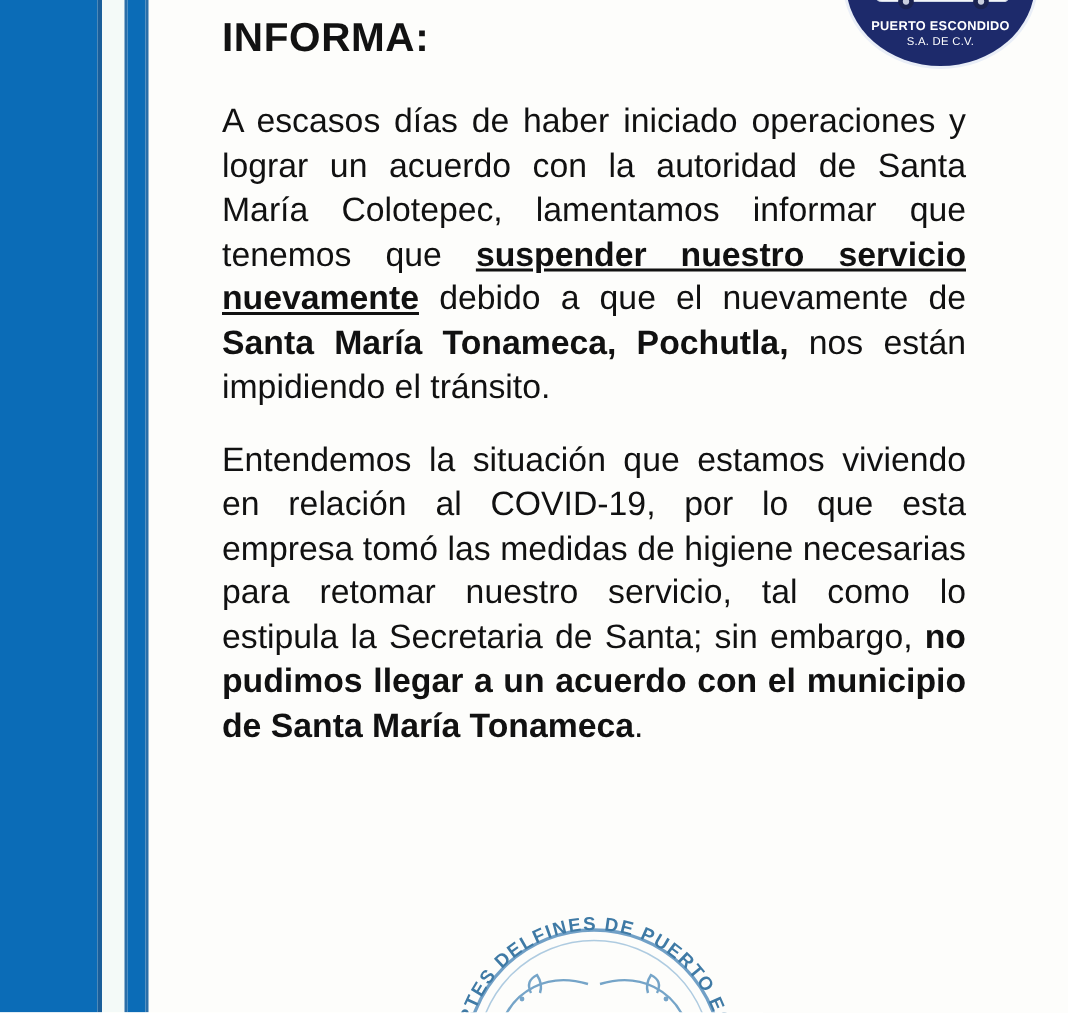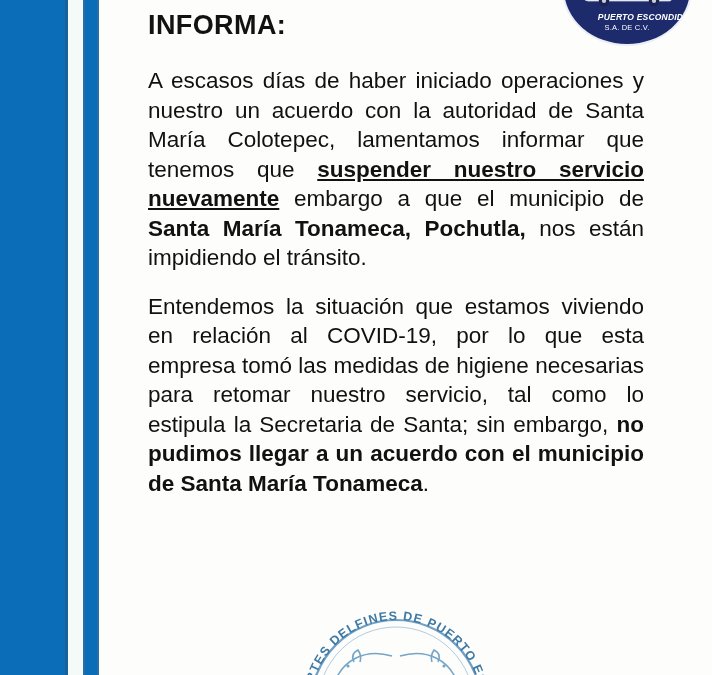--- a/index.html
+++ b/index.html
@@ -105,27 +105,26 @@
     left: 16px;
     top: 44px;
     width: 94px;
     height: 30px;
   }
   .logo-line1 {
     position: absolute;
     left: 0;
     top: 78px;
     width: 126px;
-    text-align: right;
+    text-align: center;
     color: #ffffff;
     font-size: 8.5px;
     font-weight: bold;
     letter-spacing: 0.2px;
     white-space: nowrap;
-    font-style: italic;
   }
   .logo-line2 {
     position: absolute;
     left: 0;
     top: 89px;
     width: 126px;
     text-align: center;
     color: #ffffff;
     font-size: 7.5px;
     font-weight: normal;
@@ -197,21 +196,21 @@
       <circle cx="74" cy="23" r="5.2" fill="#1b2350"></circle>
       <circle cx="74" cy="23" r="2.1" fill="#c9cede"></circle>
     </svg>
     <div class="logo-line1">PUERTO ESCONDIDO</div>
     <div class="logo-line2">S.A. DE C.V.</div>
   </div>
 
   <div class="body-col">
 
     <p class="para tight">
-      <span>A escasos días de haber iniciado operaciones y nuestro un acuerdo con la autoridad de Santa María Colotepec, lamentamos informar que tenemos que </span><u class="strong">suspender nuestro servicio nuevamente</u><span> embargo a que el municipio de </span><b>Santa María Tonameca, Pochutla,</b><span> nos están impidiendo el tránsito.</span>
+      <span>A escasos días de haber iniciado operaciones y lograr un acuerdo con la autoridad de Santa María Colotepec, lamentamos informar que tenemos que </span><u class="strong">suspender nuestro servicio nuevamente</u><span> debido a que el nuevamente de </span><b>Santa María Tonameca, Pochutla,</b><span> nos están impidiendo el tránsito.</span>
     </p>
 
     <p class="para">
       <span>Entendemos la situación que estamos viviendo en relación al COVID-19, por lo que esta empresa tomó las medidas de higiene necesarias para retomar nuestro servicio, tal como lo estipula la Secretaria de Santa; sin embargo, </span><b>no pudimos llegar a un acuerdo con el municipio de Santa María Tonameca</b><span>.</span>
     </p>
 
 
   </div>
 
   <svg class="seal" viewBox="0 0 216 150">

